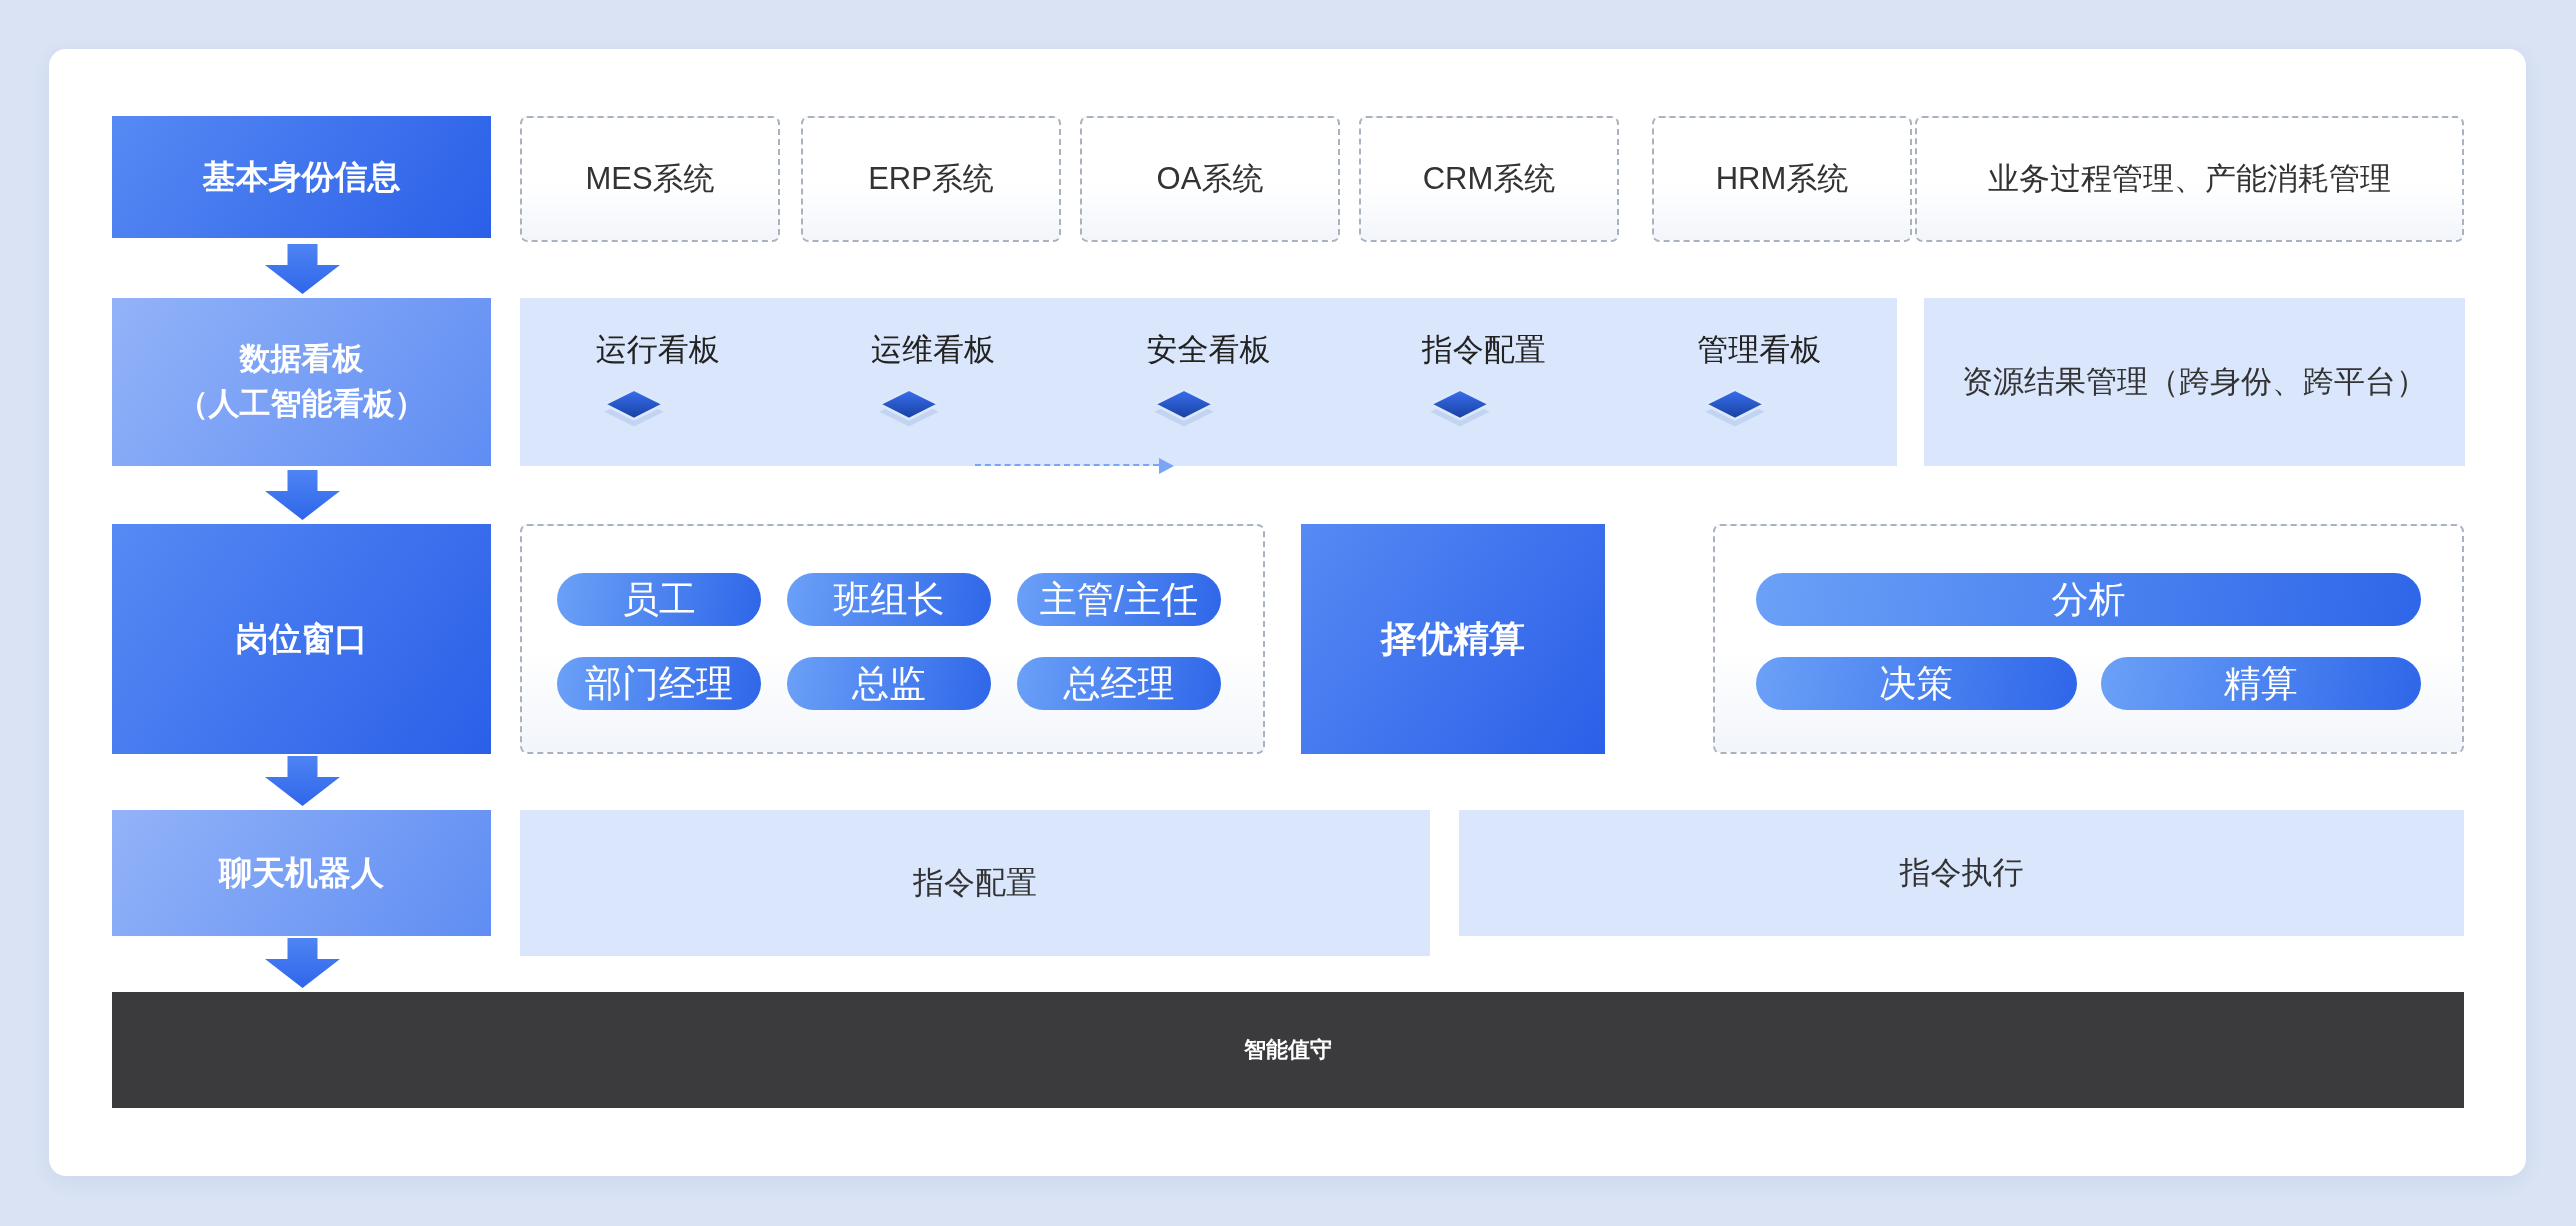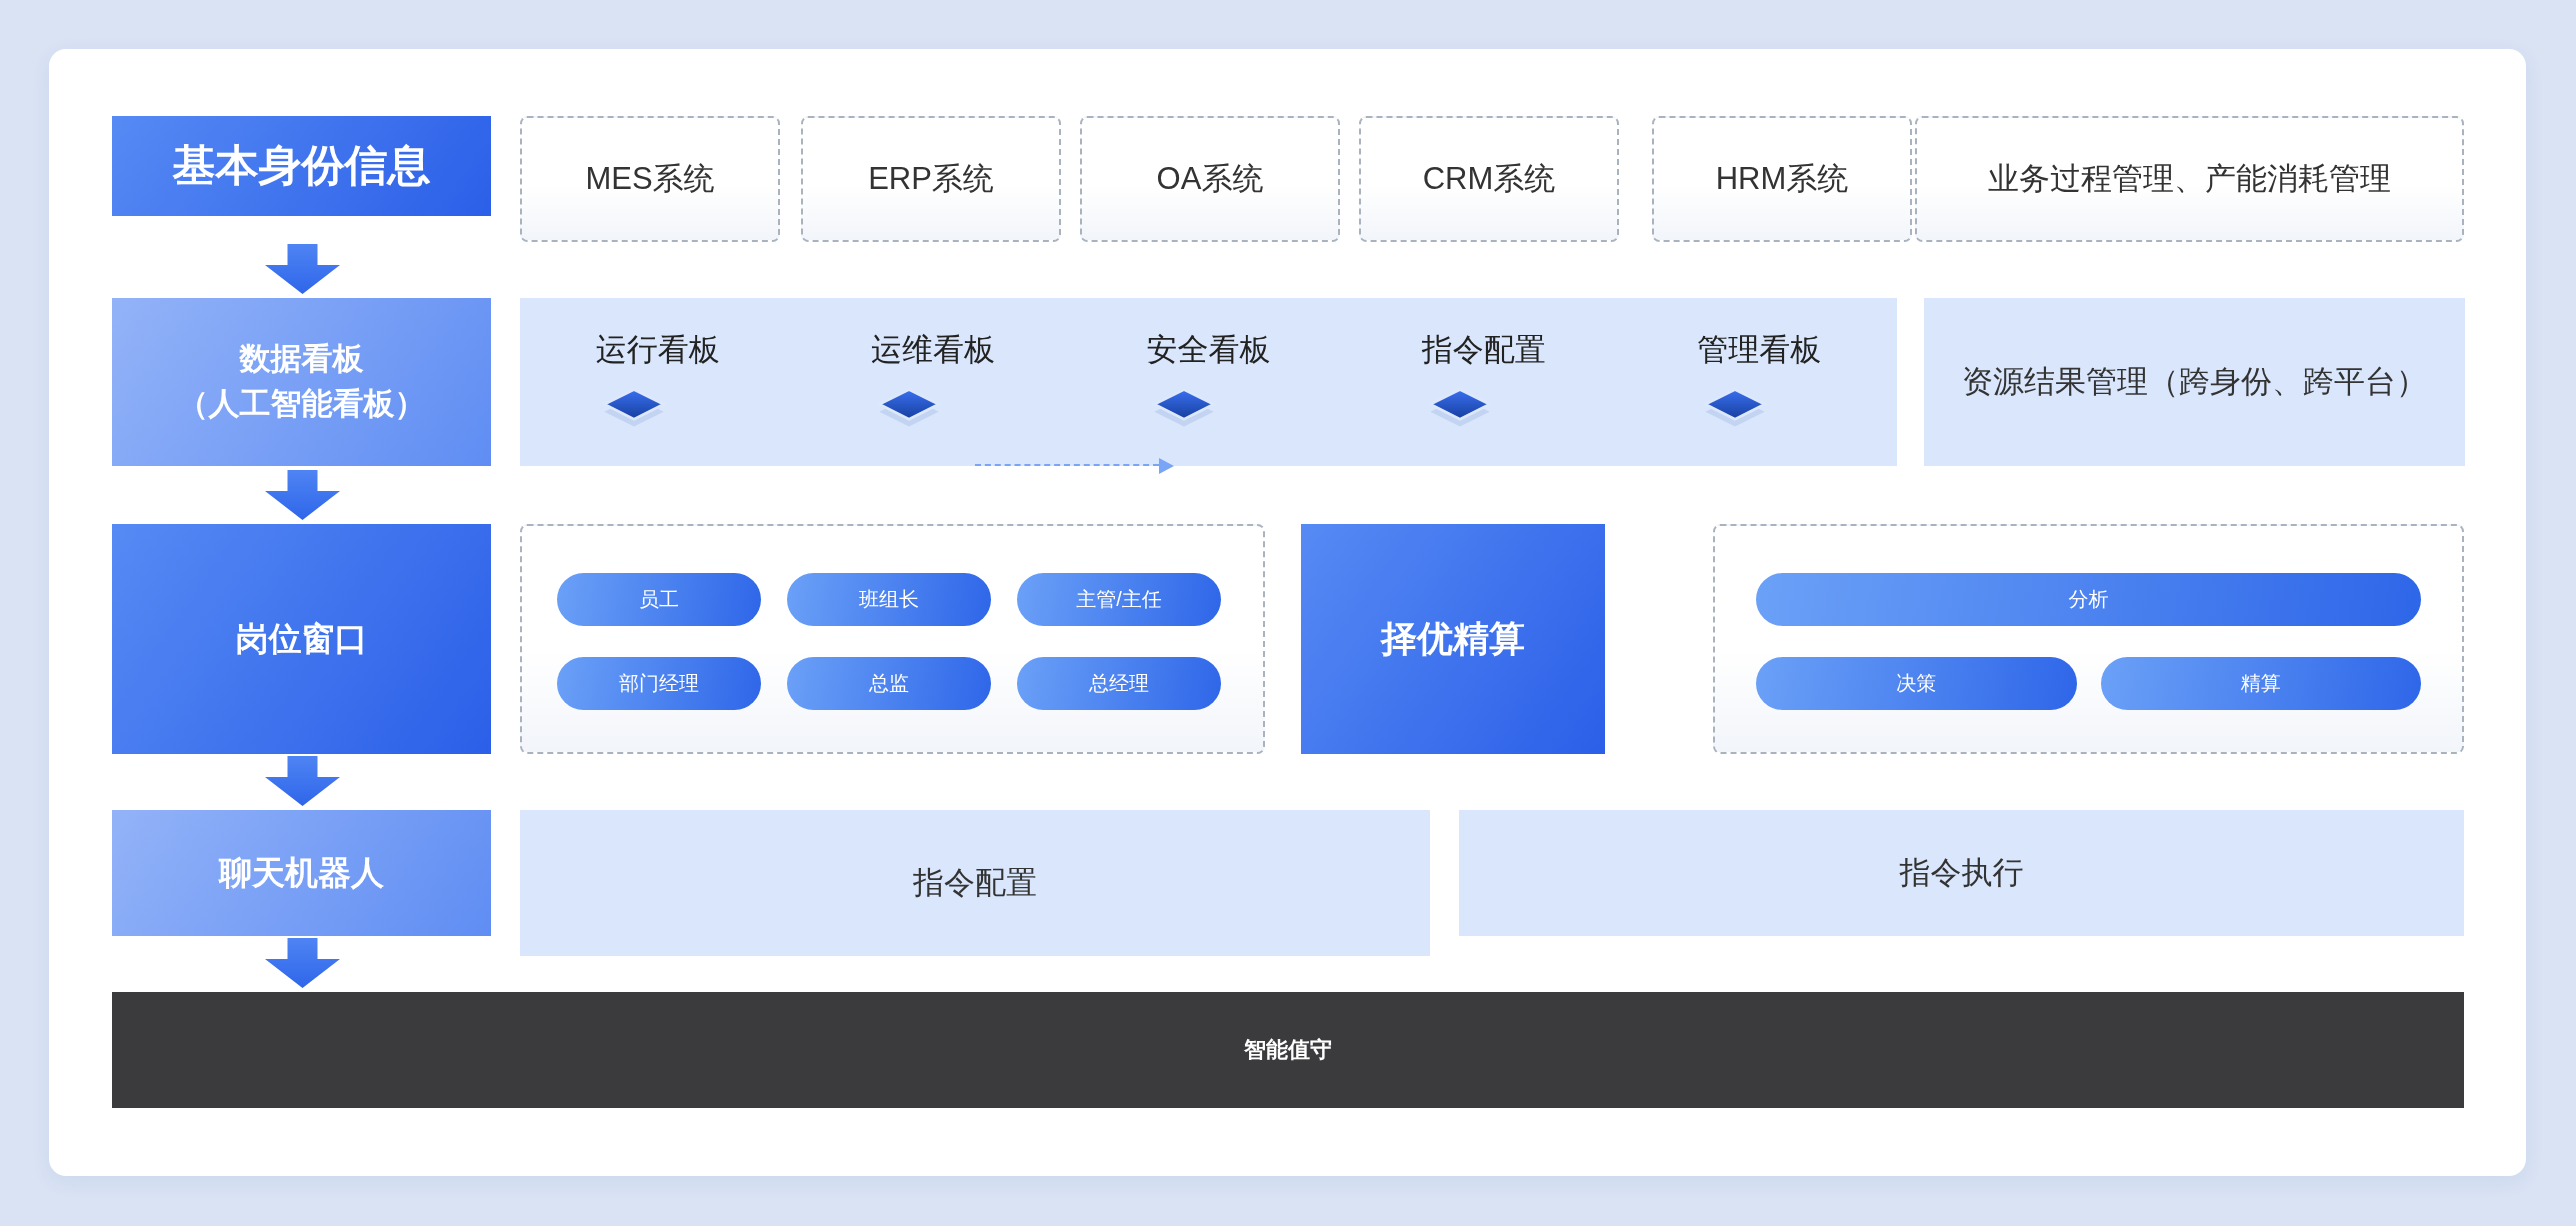--- a/index.html
+++ b/index.html
@@ -27,21 +27,21 @@
     border-radius: 7.5px;
     background: linear-gradient(180deg, #ffffff 55%, #f2f5fa 100%);
   }
 
   .sys-label { font-size: 31px; color: #333; }
 
   .pill {
     background: linear-gradient(100deg, #6ba1f7 0%, #2e66e9 100%);
     border-radius: 931px; color: #fff;
     display: flex; align-items: center; justify-content: center;
-    font-size: 20px; height: 53px;
+    font-size: 37px; height: 53px;
   }
 
   .arrow-down {
     width: 75px; height: 50px;
     background: linear-gradient(180deg, #4e84f3, #2f66ea);
     clip-path: polygon(30% 0, 70% 0, 70% 42%, 100% 42%, 50% 100%, 0% 42%, 30% 42%);
   }
 
   .dash-row { display: flex; justify-content: space-around; align-items: center; }
   .dash-item { display: flex; flex-direction: column; gap: 9.3px; }
@@ -67,21 +67,21 @@
     <defs>
       <linearGradient id="diamondGrad" x1="0" y1="0" x2="0" y2="1">
         <stop offset="0" stop-color="#3a6ff0"></stop>
         <stop offset="1" stop-color="#16409f"></stop>
       </linearGradient>
     </defs>
   </svg>
 
   <div class="abs card" style="left:49px; top:49px; width:2477px; height:1127px;"></div>
 
-  <div class="abs blue-dark flex-center" style="left:112px; top:116px; width:379px; height:100px; font-size:43px;">基本身份信息</div>
+  <div class="abs blue-dark flex-center" style="left:112px; top:116px; width:379px; height:122px; font-size:33px;">基本身份信息</div>
 
   <div class="abs arrow-down" style="left:265px; top:244px;"></div>
 
   <div class="abs blue-light flex-center" style="left:112px; top:298px; width:379px; height:168px; font-size:31px; flex-direction:column; line-height:1.45;">
     <span>数据看板</span>
     <span>（人工智能看板）</span>
   </div>
 
   <div class="abs arrow-down" style="left:265px; top:470px;"></div>
 

